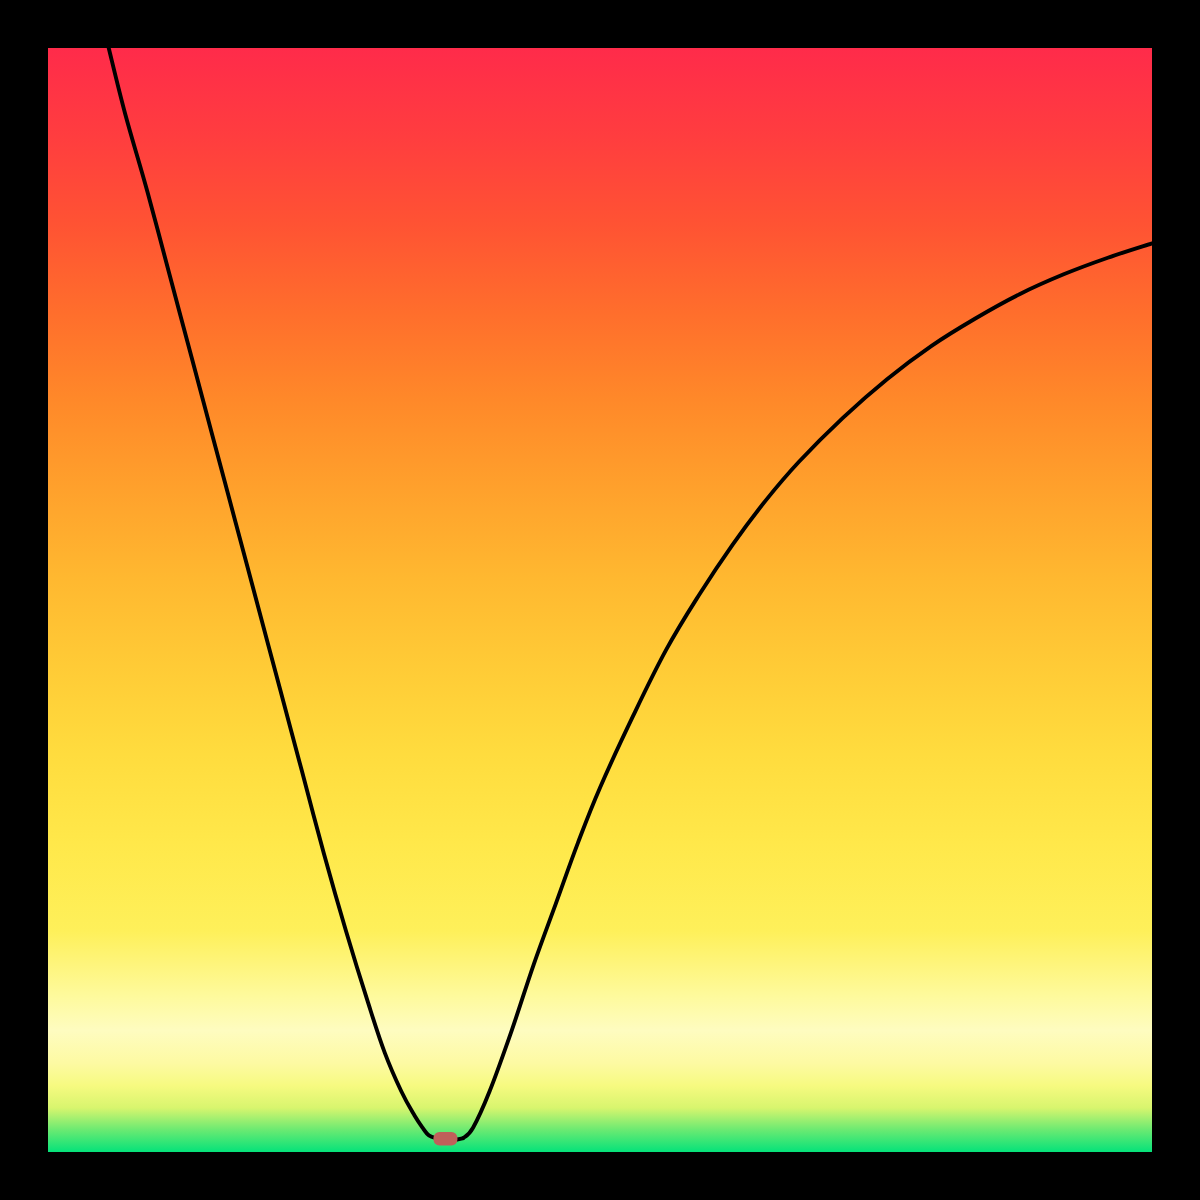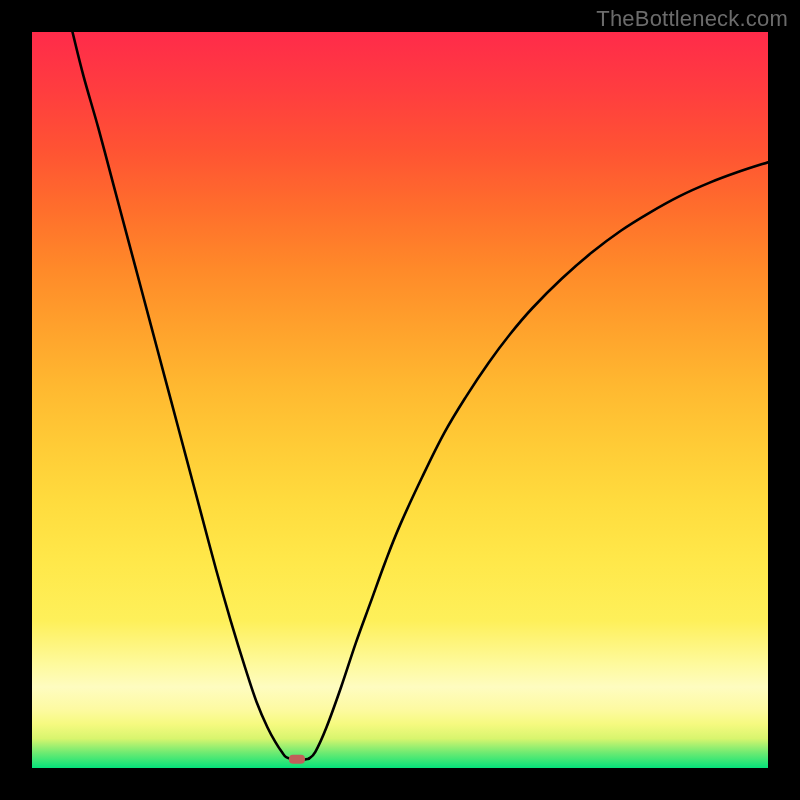--- a/index.html
+++ b/index.html
@@ -62,21 +62,20 @@
     font-size: 22px;
     letter-spacing: 0.2px;
     user-select: none;
   }
 </style>
 </head>
 <body>
 
 <div class="frame">
 
-  <div class="watermark">TheBottleneck.com</div>
 
   <div class="plot-area">
     <svg class="curve" viewBox="0 0 736 736" preserveAspectRatio="none">
       <g>
         <path fill="none" stroke="#000000" stroke-width="2.6" stroke-linecap="round" d="M 40.48 0.00 C 42.47 7.95 46.88 26.94 51.52 44.16 C 56.16 61.38 60.94 76.47 66.24 95.68 C 71.54 114.89 75.66 131.01 80.96 150.88 C 86.26 170.75 90.38 186.21 95.68 206.08 C 100.98 225.95 105.10 241.41 110.40 261.28 C 115.70 281.15 119.82 296.61 125.12 316.48 C 130.42 336.35 134.54 351.81 139.84 371.68 C 145.14 391.55 149.26 407.01 154.56 426.88 C 159.86 446.75 163.98 462.21 169.28 482.08 C 174.58 501.95 178.70 518.07 184.00 537.28 C 189.30 556.49 193.42 570.92 198.72 588.80 C 204.02 606.68 208.80 622.07 213.44 636.64 C 218.08 651.21 220.51 659.16 224.48 669.76 C 228.45 680.36 231.94 687.97 235.52 695.52 C 239.10 703.07 241.70 707.21 244.35 711.71 C 247.00 716.22 248.52 718.16 250.24 720.54 C 251.96 722.93 252.20 723.77 253.92 724.96 C 255.64 726.15 258.75 726.77 259.81 727.17"></path>
         <path fill="none" stroke="#000000" stroke-width="2.6" stroke-linecap="round" d="M 259.81 727.17 C 260.74 727.30 262.97 727.77 264.96 727.90 C 266.95 728.04 268.73 728.10 270.85 727.90 C 272.97 727.71 275.68 727.00 276.74 726.80"></path>
         <path fill="none" stroke="#000000" stroke-width="2.6" stroke-linecap="round" d="M 276.74 726.80 C 277.93 725.54 280.18 725.44 283.36 719.81 C 286.54 714.18 289.76 707.18 294.40 695.52 C 299.04 683.86 303.82 670.28 309.12 655.04 C 314.42 639.80 318.54 626.12 323.84 610.88 C 329.14 595.64 333.26 584.97 338.56 570.40 C 343.86 555.83 347.98 543.83 353.28 529.92 C 358.58 516.01 361.38 508.36 368.00 493.12 C 374.62 477.88 382.13 461.84 390.08 445.28 C 398.03 428.72 404.21 415.69 412.16 401.12 C 420.11 386.55 426.29 376.91 434.24 364.32 C 442.19 351.73 448.37 342.46 456.32 331.20 C 464.27 319.94 470.45 311.70 478.40 301.76 C 486.35 291.82 491.21 285.94 500.48 276.00 C 509.75 266.06 519.32 256.50 529.92 246.56 C 540.52 236.62 548.76 229.41 559.36 220.80 C 569.96 212.19 578.20 206.01 588.80 198.72 C 599.40 191.43 607.64 186.55 618.24 180.32 C 628.84 174.09 637.08 169.43 647.68 164.13 C 658.28 158.83 666.52 155.25 677.12 150.88 C 687.72 146.51 695.96 143.55 706.56 139.84 C 717.16 136.13 730.70 131.99 736.00 130.27"></path>
         <rect rx="4" ry="4" fill="#c0605a" x="256.96" y="722.67" width="16" height="9"></rect>
       </g>
     </svg>

